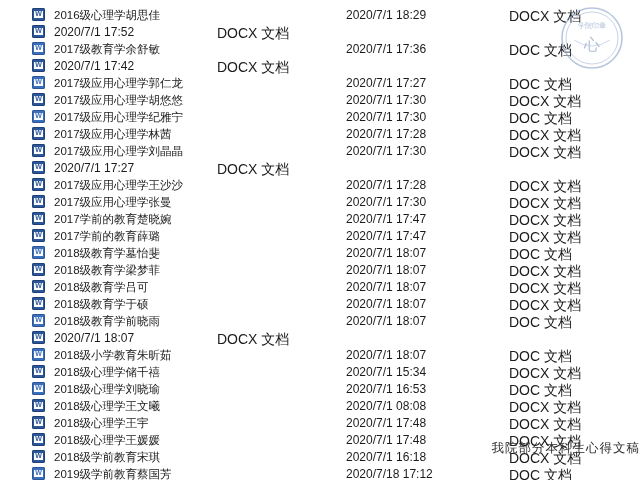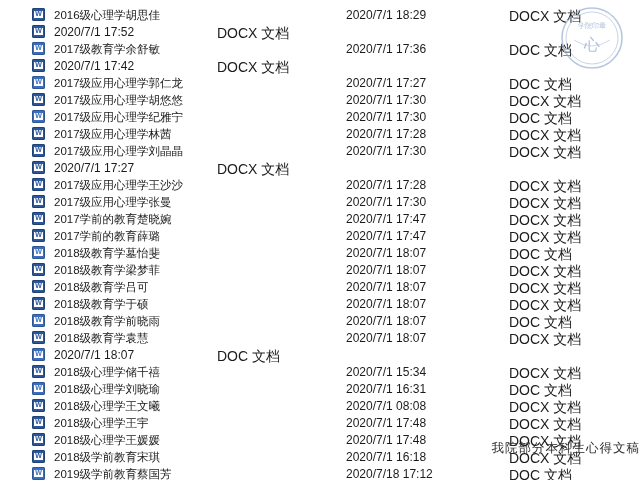--- a/index.html
+++ b/index.html
@@ -274,45 +274,45 @@
         <div class="doc-icon legacy"></div>
       </div>
       <div class="name-cell">2018级教育学前晓雨</div>
       <div class="date-cell">2020/7/1 18:07</div>
       <div class="type-cell">DOC 文档</div>
     </div>
     <div class="file-row">
       <div class="icon-cell">
         <div class="doc-icon"></div>
       </div>
-      <div class="name-cell">2018级教育学袁慧</div>
-      <div class="date-cell">2020/7/1 18:07</div>
-      <div class="type-cell">DOCX 文档</div>
-    </div>
-    <div class="file-row">
-      <div class="icon-cell">
-        <div class="doc-icon legacy"></div>
-      </div>
+      <div class="date-cell">2020/7/1 18:07</div>
+      <div class="type-cell">DOCX 文档</div>
+    </div>
+    <div class="file-row">
+      <div class="icon-cell">
+        <div class="doc-icon legacy"></div>
+      </div>
+      <div class="name-cell">2018级小学教育朱昕茹</div>
       <div class="date-cell">2020/7/1 18:07</div>
       <div class="type-cell">DOC 文档</div>
     </div>
     <div class="file-row">
       <div class="icon-cell">
         <div class="doc-icon"></div>
       </div>
       <div class="name-cell">2018级心理学储千禧</div>
       <div class="date-cell">2020/7/1 15:34</div>
       <div class="type-cell">DOCX 文档</div>
     </div>
     <div class="file-row">
       <div class="icon-cell">
         <div class="doc-icon legacy"></div>
       </div>
       <div class="name-cell">2018级心理学刘晓瑜</div>
-      <div class="date-cell">2020/7/1 16:31</div>
+      <div class="date-cell">2020/7/1 16:53</div>
       <div class="type-cell">DOC 文档</div>
     </div>
     <div class="file-row">
       <div class="icon-cell">
         <div class="doc-icon"></div>
       </div>
       <div class="name-cell">2018级心理学王文曦</div>
       <div class="date-cell">2020/7/1 08:08</div>
       <div class="type-cell">DOCX 文档</div>
     </div>

